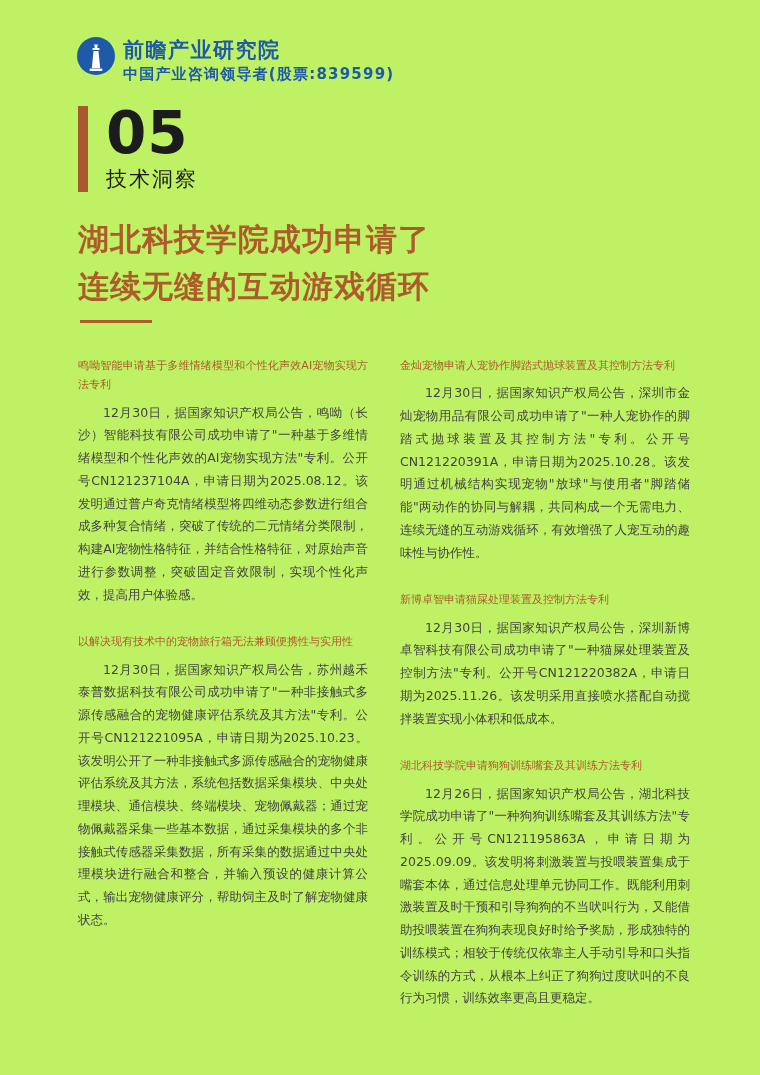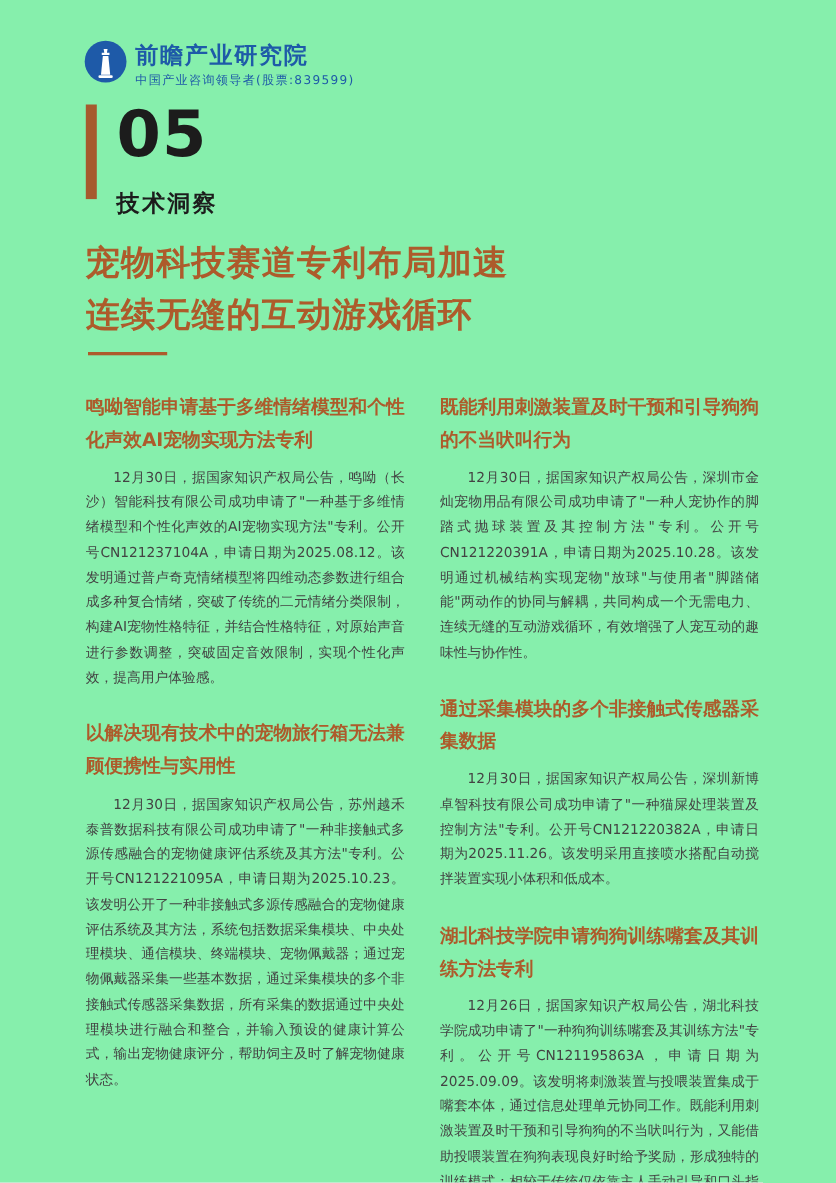--- a/index.html
+++ b/index.html
@@ -3,21 +3,21 @@
 <meta charset="utf-8">
 <style>
   * { margin: 0; padding: 0; box-sizing: border-box; }
   html, body { background: #e9e9e9; }
   body { font-family: "DejaVu Sans", "Liberation Sans", sans-serif; }
   .page {
     position: relative;
     width: 760px;
     height: 1075px;
     margin: 0 auto;
-    background: #86efac;
+    background: #bef264;
     overflow: hidden;
   }
 
   
   .logo {
     position: absolute;
     top: 36px;
     left: 76px;
     display: flex;
     align-items: flex-start;
@@ -27,51 +27,51 @@
   .logo-texts { display: flex; flex-direction: column; margin-top: 3px; }
   .logo-name {
     color: #1e5aa8;
     font-size: 21px;
     font-weight: bold;
     letter-spacing: 1.5px;
     line-height: 1.1;
   }
   .logo-tagline {
     color: #1e5aa8;
-    font-size: 11px;
+    font-size: 15px;
     letter-spacing: 1.2px;
     margin-top: 3px;
-    font-weight: normal;
+    font-weight: bold;
   }
 
   
   .section-block {
     position: absolute;
-    top: 95px;
+    top: 106px;
     left: 78px;
     display: flex;
     gap: 18px;
   }
   .section-bar {
     width: 10px;
     height: 86px;
     background: #a65a2e;
   }
   .section-number {
     font-size: 58px;
     font-weight: 800;
     color: #1c1c1c;
     line-height: 0.95;
     letter-spacing: 1px;
   }
   .section-label {
     font-size: 21px;
-    font-weight: bold;
+    font-weight: normal;
     color: #1c1c1c;
-    margin-top: 21px;
+    margin-top: 4px;
     letter-spacing: 2px;
   }
 
   
   .main-title {
     position: absolute;
     top: 216px;
     left: 78px;
     color: #ad5b2b;
     font-size: 31px;
@@ -94,22 +94,22 @@
     top: 356px;
     left: 78px;
     width: 612px;
     display: flex;
     gap: 32px;
   }
   .col { width: 290px; display: flex; flex-direction: column; }
   .article { margin-bottom: 26px; }
   .article-heading {
     color: #ad5b2b;
-    font-size: 17px;
-    font-weight: bold;
+    font-size: 11px;
+    font-weight: normal;
     line-height: 1.75;
     text-align: justify;
   }
   .article-body {
     margin-top: 7px;
     color: #434343;
     font-size: 12.5px;
     line-height: 1.82;
     text-align: justify;
     text-indent: 2em;
@@ -137,43 +137,43 @@
 
   <div class="section-block">
     <div class="section-bar"></div>
     <div>
       <div class="section-number">05</div>
       <div class="section-label">技术洞察</div>
     </div>
   </div>
 
   <div class="main-title">
-    <div>宠物科技赛道专利布局加速</div>
+    <div>湖北科技学院成功申请了</div>
     <div>连续无缝的互动游戏循环</div>
   </div>
   <div class="title-dash"></div>
 
   <div class="columns">
     <div class="col">
       <div class="article">
         <div class="article-heading">鸣呦智能申请基于多维情绪模型和个性化声效AI宠物实现方法专利</div>
         <div class="article-body">12月30日，据国家知识产权局公告，鸣呦（长沙）智能科技有限公司成功申请了"一种基于多维情绪模型和个性化声效的AI宠物实现方法"专利。公开号CN121237104A，申请日期为2025.08.12。该发明通过普卢奇克情绪模型将四维动态参数进行组合成多种复合情绪，突破了传统的二元情绪分类限制，构建AI宠物性格特征，并结合性格特征，对原始声音进行参数调整，突破固定音效限制，实现个性化声效，提高用户体验感。</div>
       </div>
       <div class="article">
         <div class="article-heading">以解决现有技术中的宠物旅行箱无法兼顾便携性与实用性</div>
         <div class="article-body">12月30日，据国家知识产权局公告，苏州越禾泰普数据科技有限公司成功申请了"一种非接触式多源传感融合的宠物健康评估系统及其方法"专利。公开号CN121221095A，申请日期为2025.10.23。该发明公开了一种非接触式多源传感融合的宠物健康评估系统及其方法，系统包括数据采集模块、中央处理模块、通信模块、终端模块、宠物佩戴器；通过宠物佩戴器采集一些基本数据，通过采集模块的多个非接触式传感器采集数据，所有采集的数据通过中央处理模块进行融合和整合，并输入预设的健康计算公式，输出宠物健康评分，帮助饲主及时了解宠物健康状态。</div>
       </div>
     </div>
     <div class="col">
       <div class="article">
-        <div class="article-heading">既能利用刺激装置及时干预和引导狗狗的不当吠叫行为</div>
+        <div class="article-heading">金灿宠物申请人宠协作脚踏式抛球装置及其控制方法专利</div>
         <div class="article-body">12月30日，据国家知识产权局公告，深圳市金灿宠物用品有限公司成功申请了"一种人宠协作的脚踏式抛球装置及其控制方法"专利。公开号CN121220391A，申请日期为2025.10.28。该发明通过机械结构实现宠物"放球"与使用者"脚踏储能"两动作的协同与解耦，共同构成一个无需电力、连续无缝的互动游戏循环，有效增强了人宠互动的趣味性与协作性。</div>
       </div>
       <div class="article">
-        <div class="article-heading">通过采集模块的多个非接触式传感器采集数据</div>
+        <div class="article-heading">新博卓智申请猫屎处理装置及控制方法专利</div>
         <div class="article-body">12月30日，据国家知识产权局公告，深圳新博卓智科技有限公司成功申请了"一种猫屎处理装置及控制方法"专利。公开号CN121220382A，申请日期为2025.11.26。该发明采用直接喷水搭配自动搅拌装置实现小体积和低成本。</div>
       </div>
       <div class="article">
         <div class="article-heading">湖北科技学院申请狗狗训练嘴套及其训练方法专利</div>
         <div class="article-body">12月26日，据国家知识产权局公告，湖北科技学院成功申请了"一种狗狗训练嘴套及其训练方法"专利。公开号CN121195863A，申请日期为2025.09.09。该发明将刺激装置与投喂装置集成于嘴套本体，通过信息处理单元协同工作。既能利用刺激装置及时干预和引导狗狗的不当吠叫行为，又能借助投喂装置在狗狗表现良好时给予奖励，形成独特的训练模式；相较于传统仅依靠主人手动引导和口头指令训练的方式，从根本上纠正了狗狗过度吠叫的不良行为习惯，训练效率更高且更稳定。</div>
       </div>
     </div>
   </div>
 
 </div>

